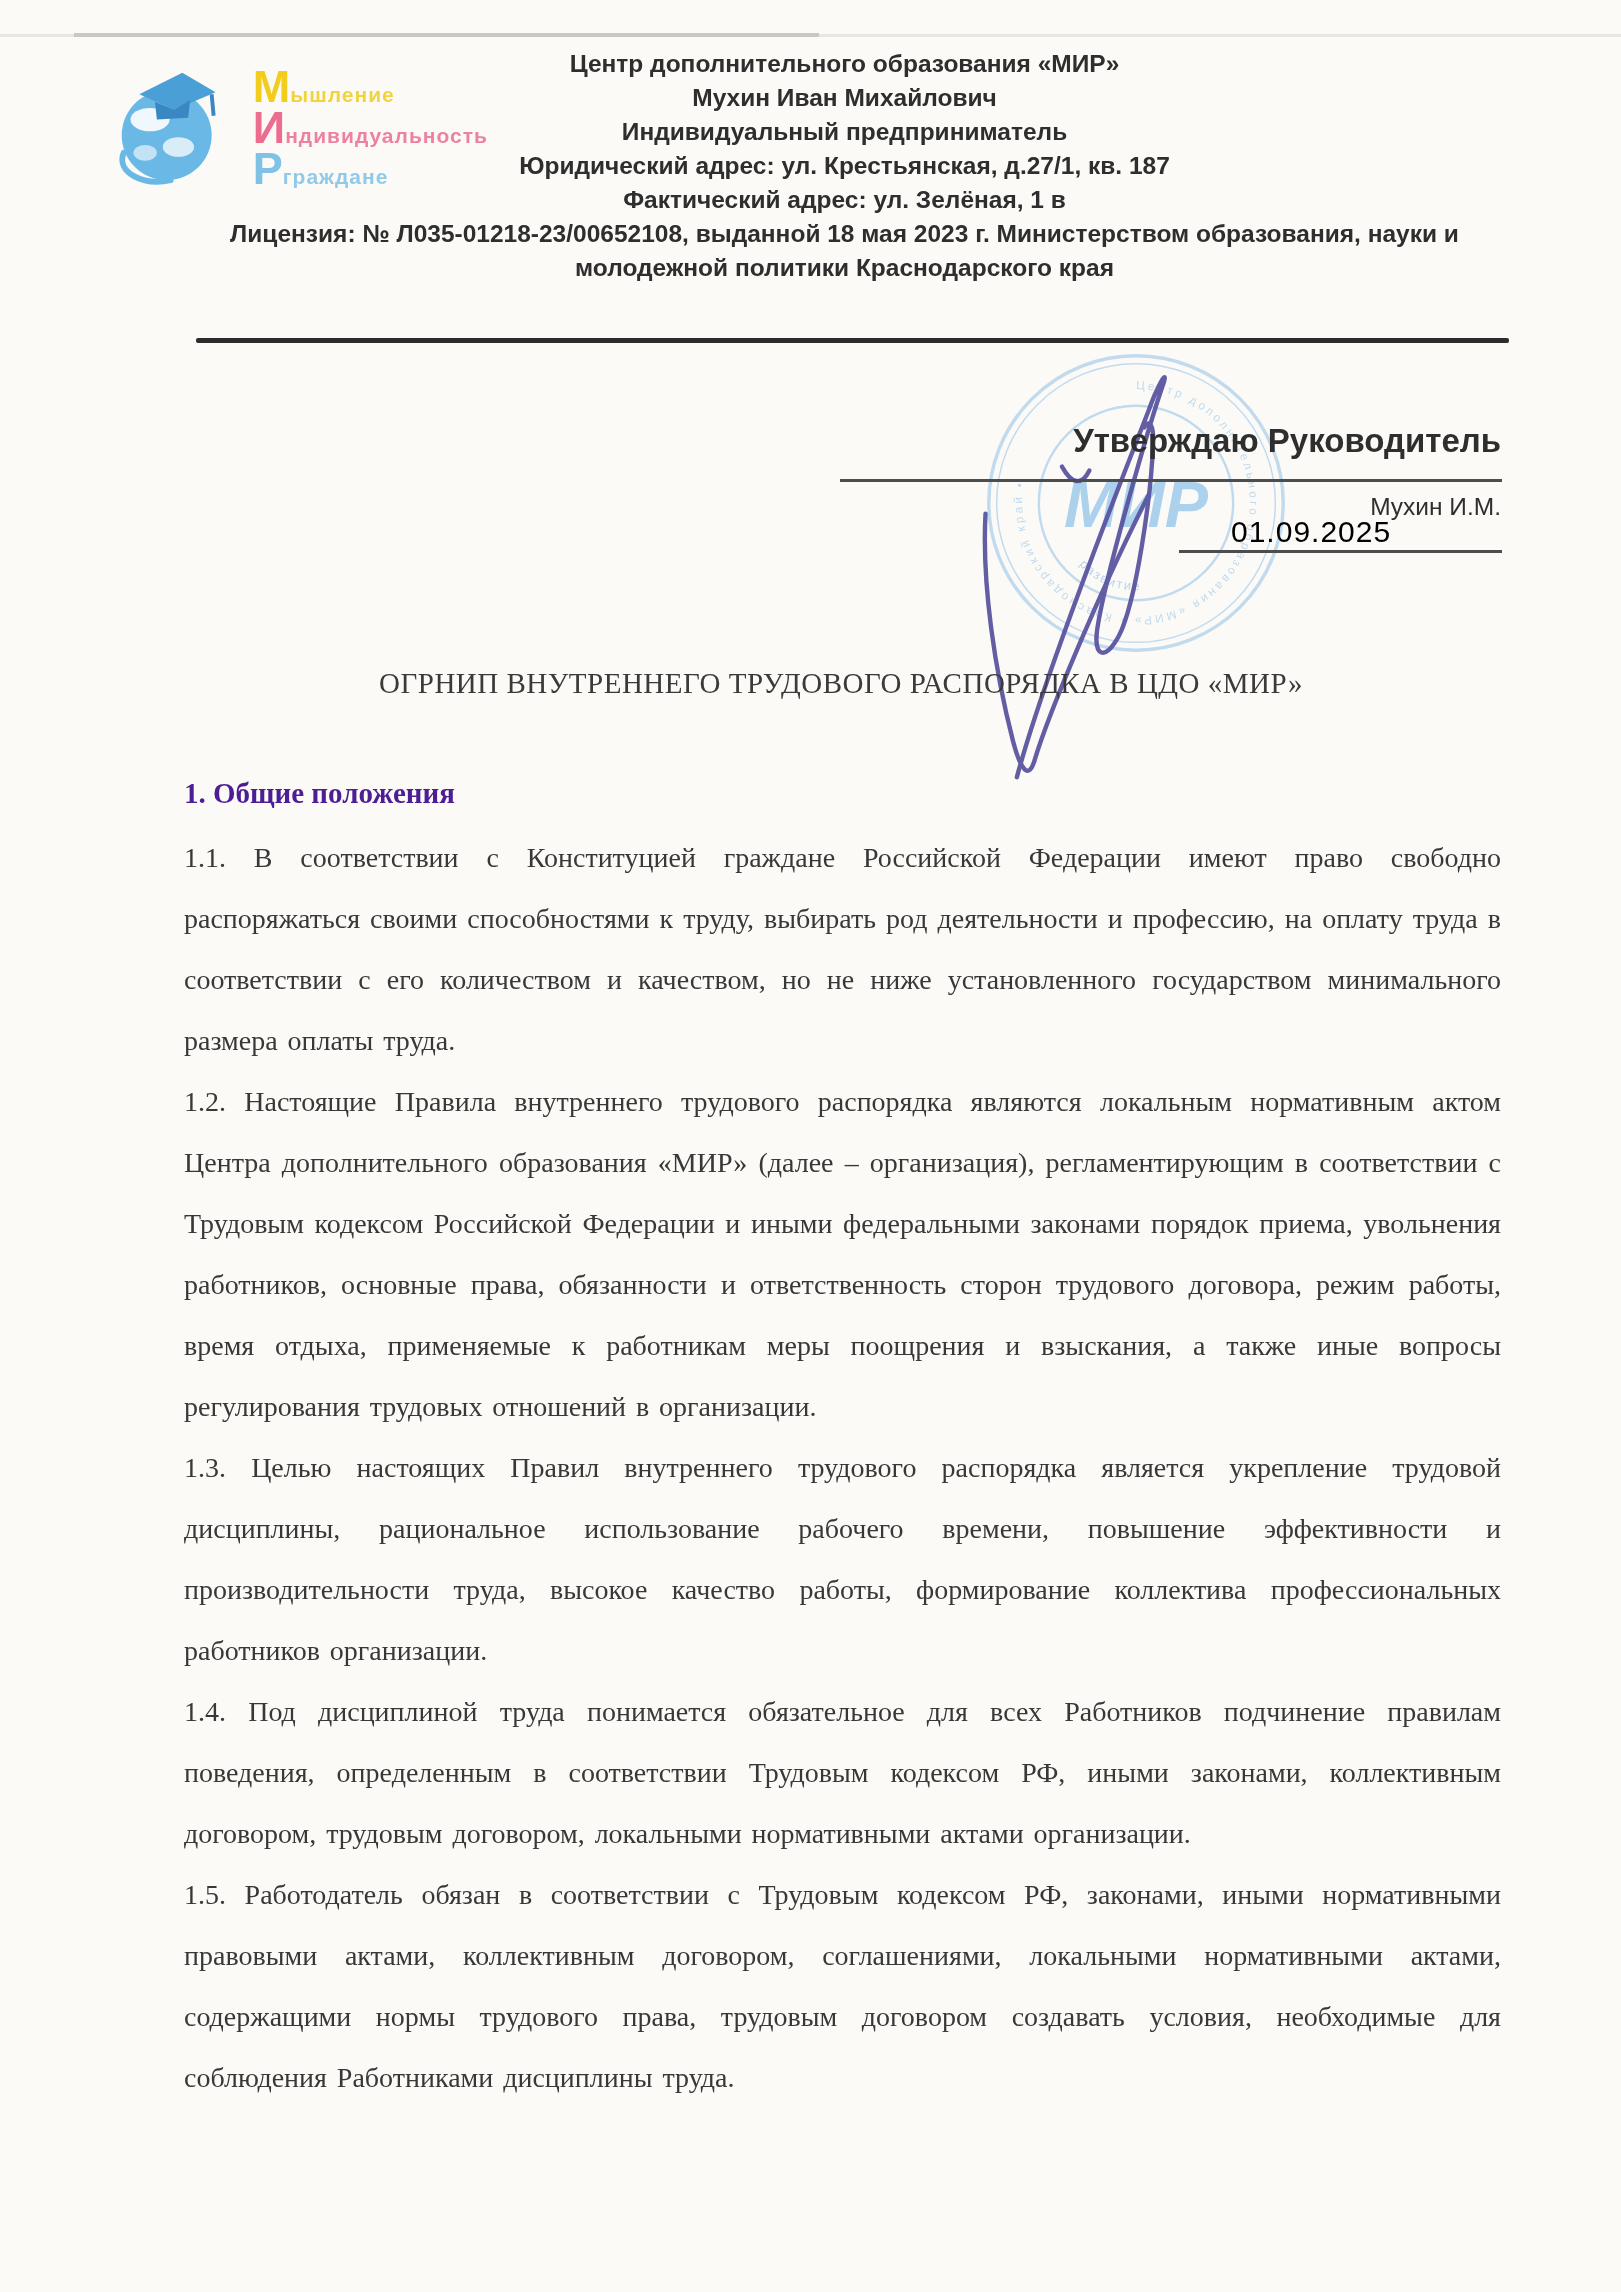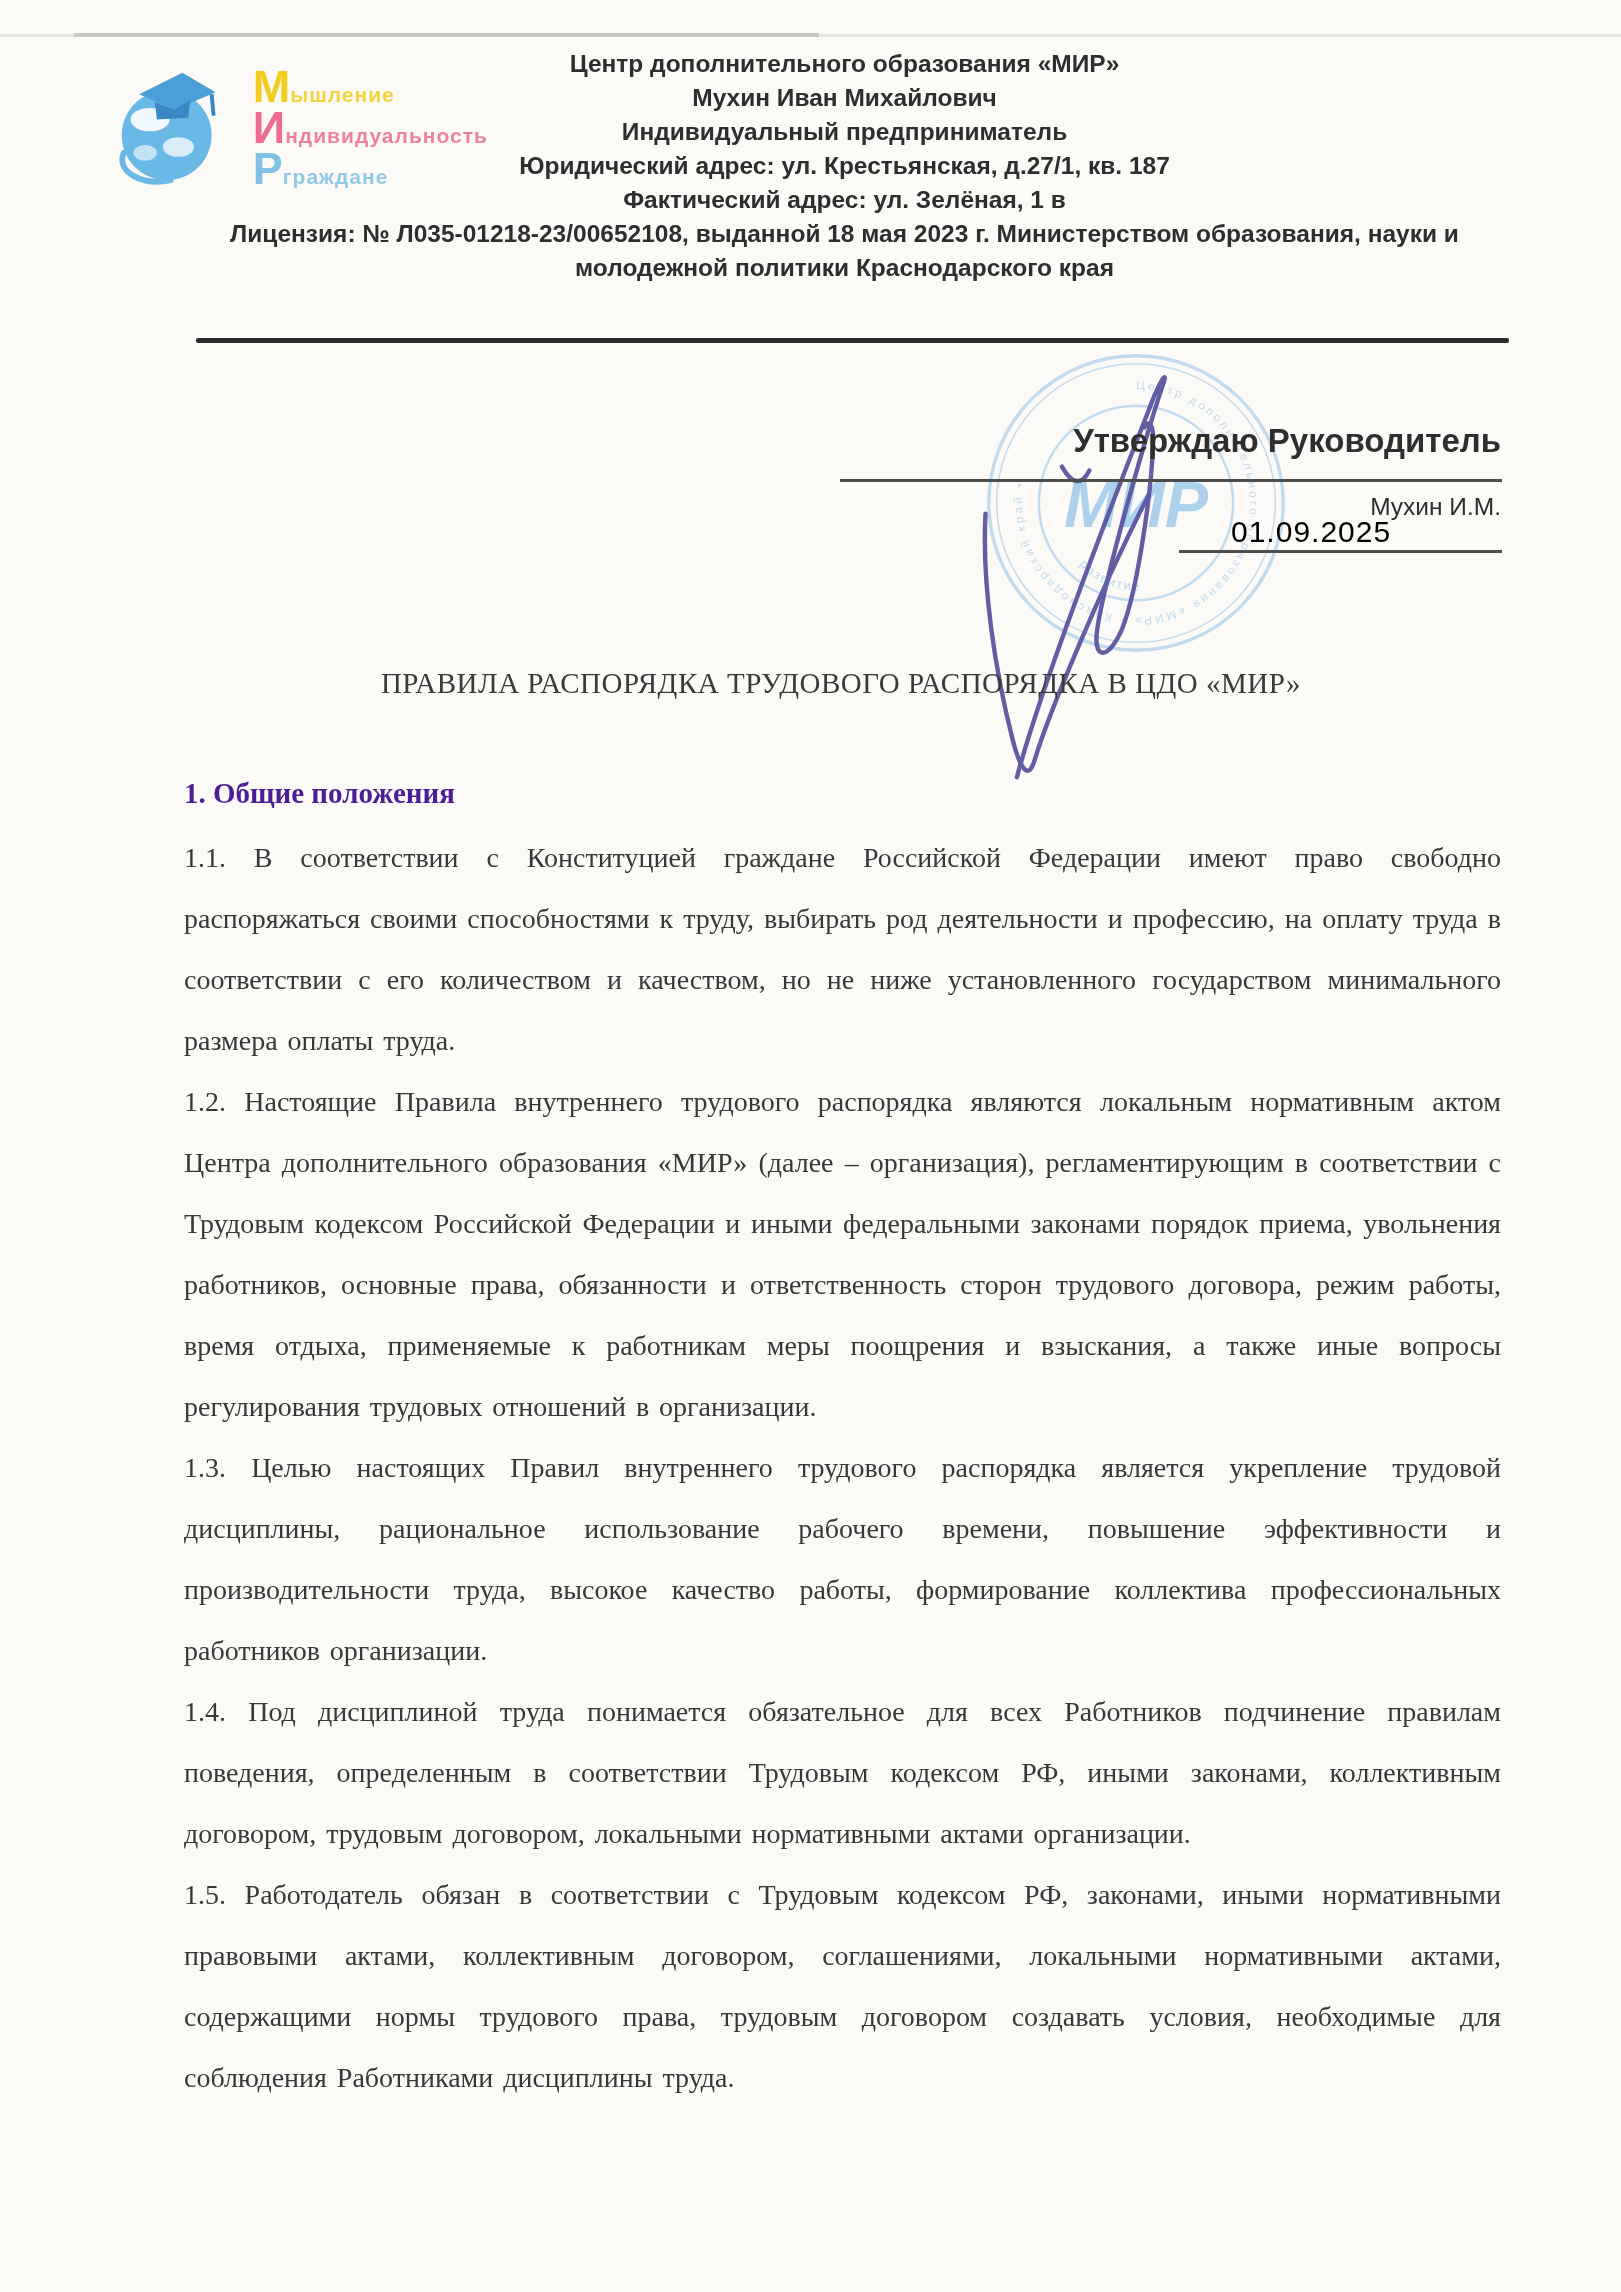--- a/index.html
+++ b/index.html
@@ -139,21 +139,21 @@
       </g>
     </svg>
   </div>
 
   <div class="approve-label">Утверждаю Руководитель</div>
   <div class="sig-line-1"></div>
   <div class="signer-name">Мухин И.М.</div>
   <div class="approve-date">01.09.2025</div>
   <div class="sig-line-2"></div>
 
-  <div class="doc-title">ПРАВИЛА РАСПОРЯДКА ТРУДОВОГО РАСПОРЯДКА В ЦДО «МИР»</div>
+  <div class="doc-title">ОГРНИП ВНУТРЕННЕГО ТРУДОВОГО РАСПОРЯДКА В ЦДО «МИР»</div>
 
   <div class="doc-body">
     <h2 class="section-heading">1. Общие положения</h2>
     <p>1.1. В соответствии с Конституцией граждане Российской Федерации имеют право свободно распоряжаться своими способностями к труду, выбирать род деятельности и профессию, на оплату труда в соответствии с его количеством и качеством, но не ниже установленного государством минимального размера оплаты труда.</p>
     <p>1.2. Настоящие Правила внутреннего трудового распорядка являются локальным нормативным актом Центра дополнительного образования «МИР» (далее – организация), регламентирующим в соответствии с Трудовым кодексом Российской Федерации и иными федеральными законами порядок приема, увольнения работников, основные права, обязанности и ответственность сторон трудового договора, режим работы, время отдыха, применяемые к работникам меры поощрения и взыскания, а также иные вопросы регулирования трудовых отношений в организации.</p>
     <p>1.3. Целью настоящих Правил внутреннего трудового распорядка является укрепление трудовой дисциплины, рациональное использование рабочего времени, повышение эффективности и производительности труда, высокое качество работы, формирование коллектива профессиональных работников организации.</p>
     <p>1.4. Под дисциплиной труда понимается обязательное для всех Работников подчинение правилам поведения, определенным в соответствии Трудовым кодексом РФ, иными законами, коллективным договором, трудовым договором, локальными нормативными актами организации.</p>
     <p>1.5. Работодатель обязан в соответствии с Трудовым кодексом РФ, законами, иными нормативными правовыми актами, коллективным договором, соглашениями, локальными нормативными актами, содержащими нормы трудового права, трудовым договором создавать условия, необходимые для соблюдения Работниками дисциплины труда.</p>
   </div>
 

